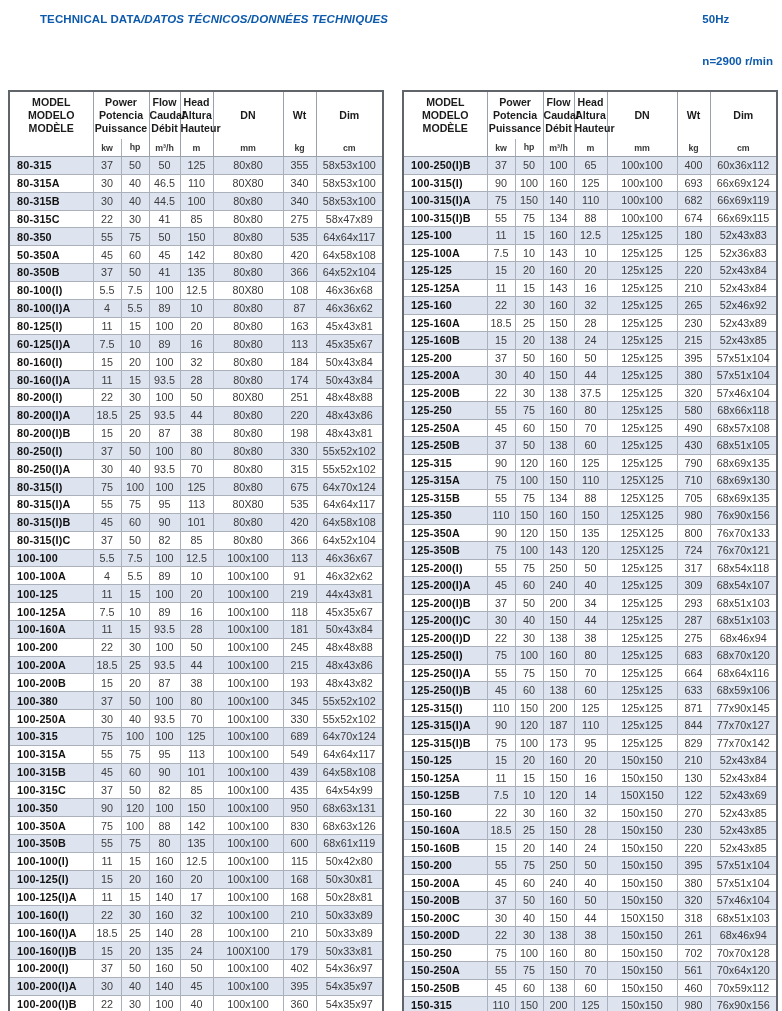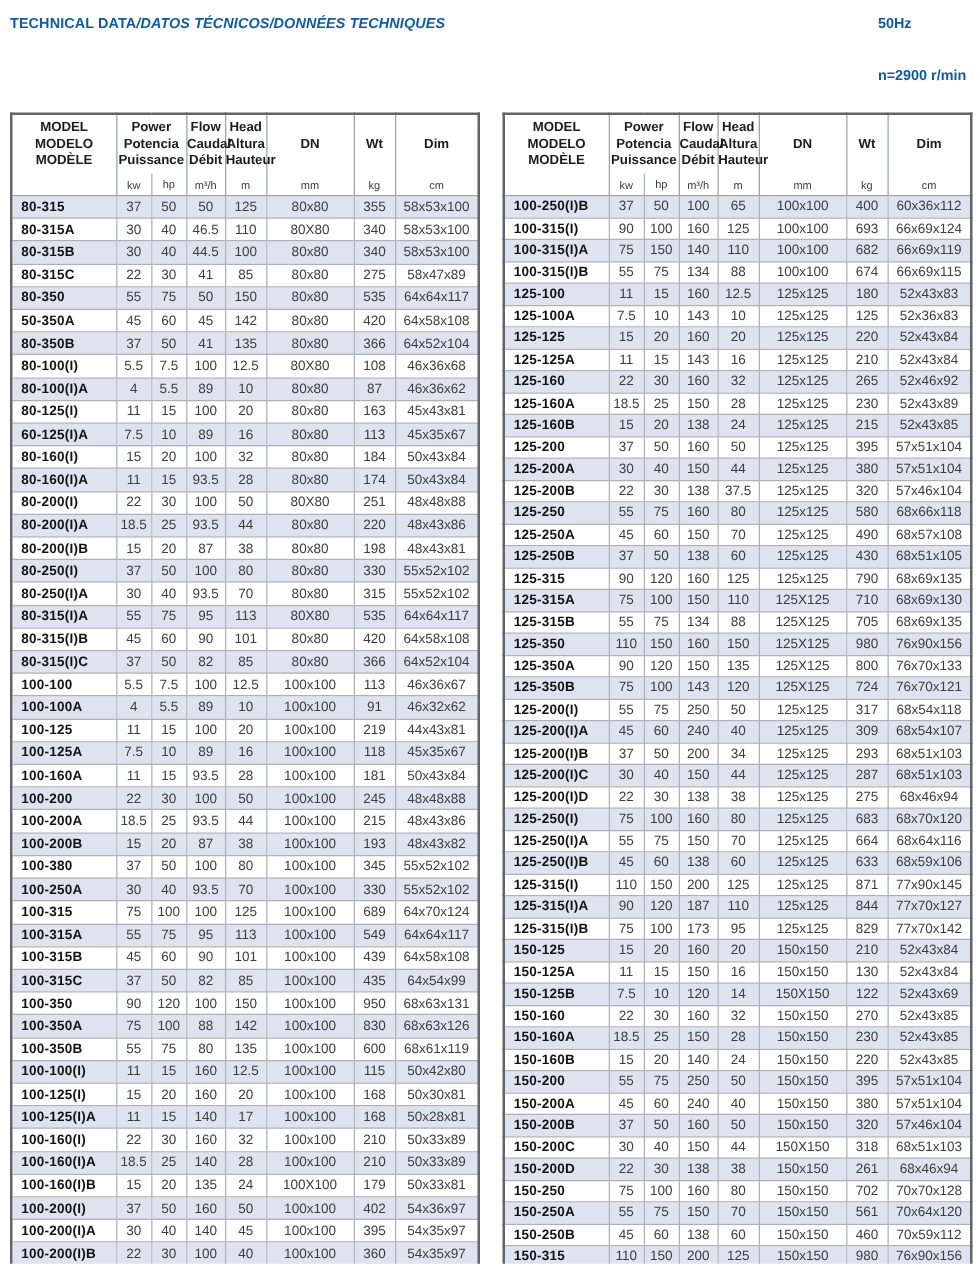--- a/index.html
+++ b/index.html
@@ -9,21 +9,21 @@
     font-family: "Liberation Sans", sans-serif;
     position: relative; overflow: hidden;
   }
   .page { width: 782px; height: 1011px; }
 
   
   .page-header {
     display: flex; justify-content: space-between; align-items: baseline;
     padding: 13px 8px 0 8px;
   }
-  .doc-title { font-size: 11.5px; font-weight: bold; letter-spacing: 0.1px; }
+  .doc-title { font-size: 11.5px; font-weight: bold; letter-spacing: 0.1px; margin-left: 32px; }
   .doc-title .t-it { font-style: italic; }
   .header-specs { display: flex; gap: 30px; font-size: 11.5px; font-weight: bold; padding-right: 1px; flex-direction: column; }
 
   
   .tables-wrap { display: flex; gap: 18px; padding: 16px 8px; margin-top: 7px; }
   table.pump-table {
     border-collapse: collapse; table-layout: fixed;
     width: 374px; font-size: 10.8px;
     border: 2px solid #60656c;
     background: #fff;
@@ -36,21 +36,21 @@
   col.c-dn    { width: 70px; }
   col.c-wt    { width: 33px; }
   col.c-dim   { width: 67px; }
 
   th.th { padding: 0; border: 1px solid #9ba1aa; background: #ffffff; font-weight: bold; color: #1b1b1b; vertical-align: top; }
   .th-inner { display: flex; flex-direction: column; height: 64px; }
   .th-labels { flex: 1; display: flex; flex-direction: column; justify-content: center; line-height: 1.22; font-size: 10.6px; }
   .l-it { }
   .th-units {
     height: 17px; display: flex; align-items: center; justify-content: space-between;
-    font-weight: normal; font-size: 8.8px; color: #3a3a3a;
+    font-weight: bold; font-size: 8.8px; color: #3a3a3a;
   }
   .th-units .u { flex: 1; text-align: center; }
   .th-units .u.sep { border-left: 1px solid #a9aeb7; height: 100%; line-height: 17px; }
 
   tbody td {
     height: 17.5px; padding: 0; text-align: center;
     border: 1px solid #abb1ba; color: #3c3c3c;
     white-space: nowrap; overflow: hidden;
   }
   tbody td.model {
@@ -346,20 +346,30 @@
             <td class="model">80-250(I)A</td>
             <td>30</td>
             <td>40</td>
             <td>93.5</td>
             <td>70</td>
             <td>80x80</td>
             <td>315</td>
             <td>55x52x102</td>
           </tr>
           <tr>
+            <td class="model">80-315(I)</td>
+            <td>75</td>
+            <td>100</td>
+            <td>100</td>
+            <td>125</td>
+            <td>80x80</td>
+            <td>675</td>
+            <td>64x70x124</td>
+          </tr>
+          <tr>
             <td class="model">80-315(I)A</td>
             <td>55</td>
             <td>75</td>
             <td>95</td>
             <td>113</td>
             <td>80X80</td>
             <td>535</td>
             <td>64x64x117</td>
           </tr>
           <tr>

